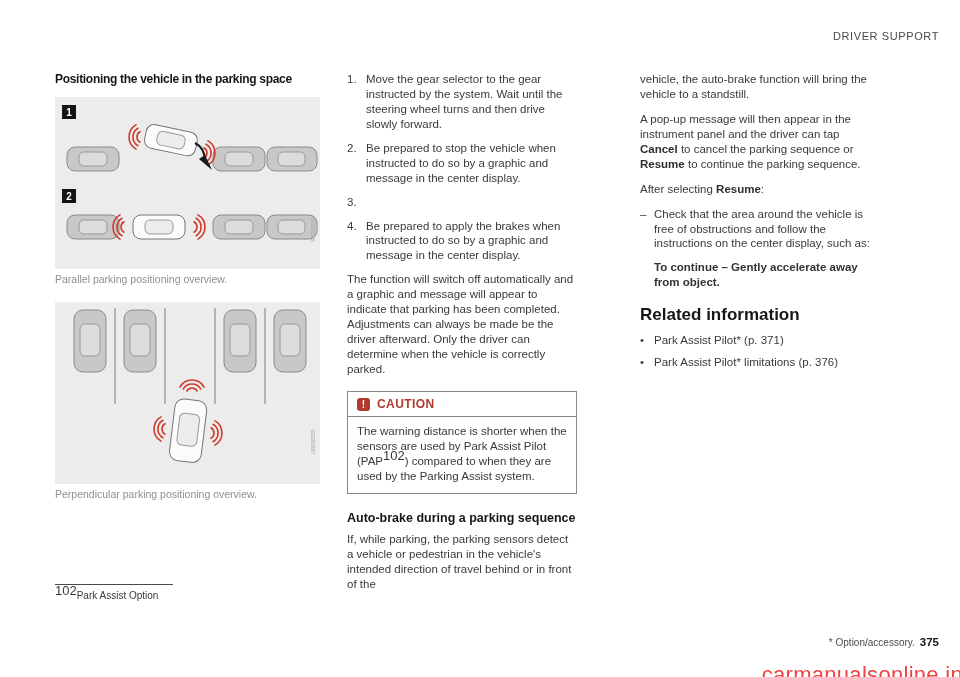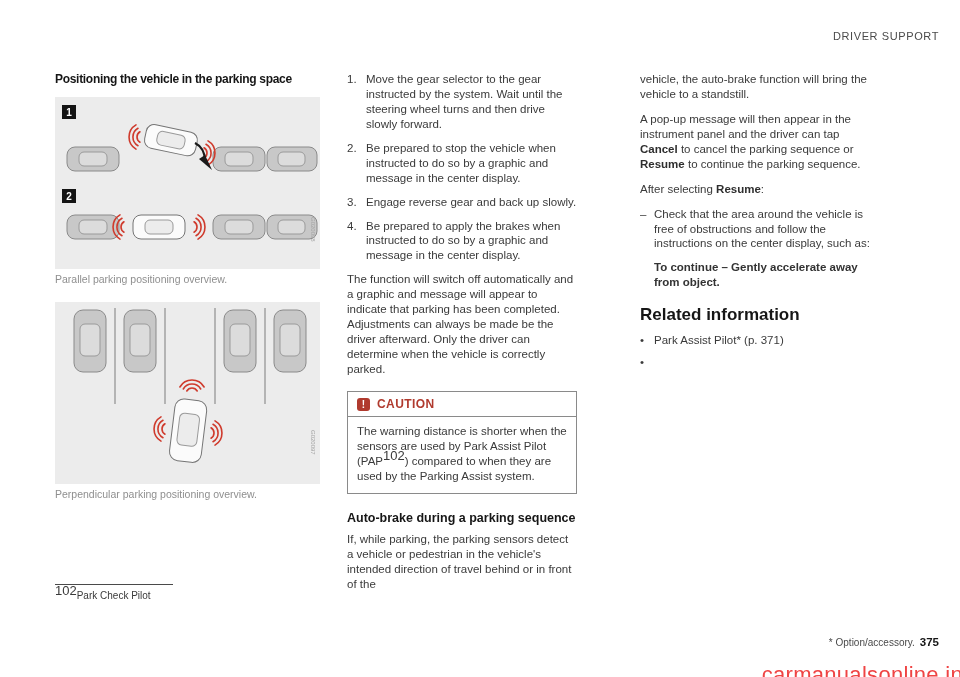--- a/index.html
+++ b/index.html
@@ -177,21 +177,20 @@
     <div class="step">
       <span class="step-num">1.</span>
       <span>Move the gear selector to the gear instructed by the system. Wait until the steering wheel turns and then drive slowly forward.</span>
     </div>
     <div class="step">
       <span class="step-num">2.</span>
       <span>Be prepared to stop the vehicle when instructed to do so by a graphic and message in the center display.</span>
     </div>
     <div class="step">
       <span class="step-num">3.</span>
-      <span>Engage reverse gear and back up slowly.</span>
     </div>
     <div class="step">
       <span class="step-num">4.</span>
       <span>Be prepared to apply the brakes when instructed to do so by a graphic and message in the center display.</span>
     </div>
 
     <p class="para">The function will switch off automatically and a graphic and message will appear to indicate that parking has been completed. Adjustments can always be made be the driver afterward. Only the driver can determine when the vehicle is correctly parked.</p>
 
     <div class="caution">
       <div class="caution-head">
@@ -226,26 +225,27 @@
       </span>
     </div>
 
     <h3 class="rel">Related information</h3>
     <div class="bullet">
       <span class="bullet-dot">•</span>
       <span>Park Assist Pilot* (p. 371)</span>
     </div>
     <div class="bullet">
       <span class="bullet-dot">•</span>
+      <span>Park Assist Pilot* limitations (p. 376)</span>
     </div>
   </div>
 
   <div class="footnote">
     <div class="rule"></div>
-    <sup class="fn">102</sup><span>Park Check Pilot</span>
+    <sup class="fn">102</sup><span>Park Assist Option</span>
   </div>
 
   <div class="option-line">
     <span>* Option/accessory.</span><span class="pagenum">375</span>
   </div>
 
   <div class="watermark">carmanualsonline.info</div>
 
 </div>
 

